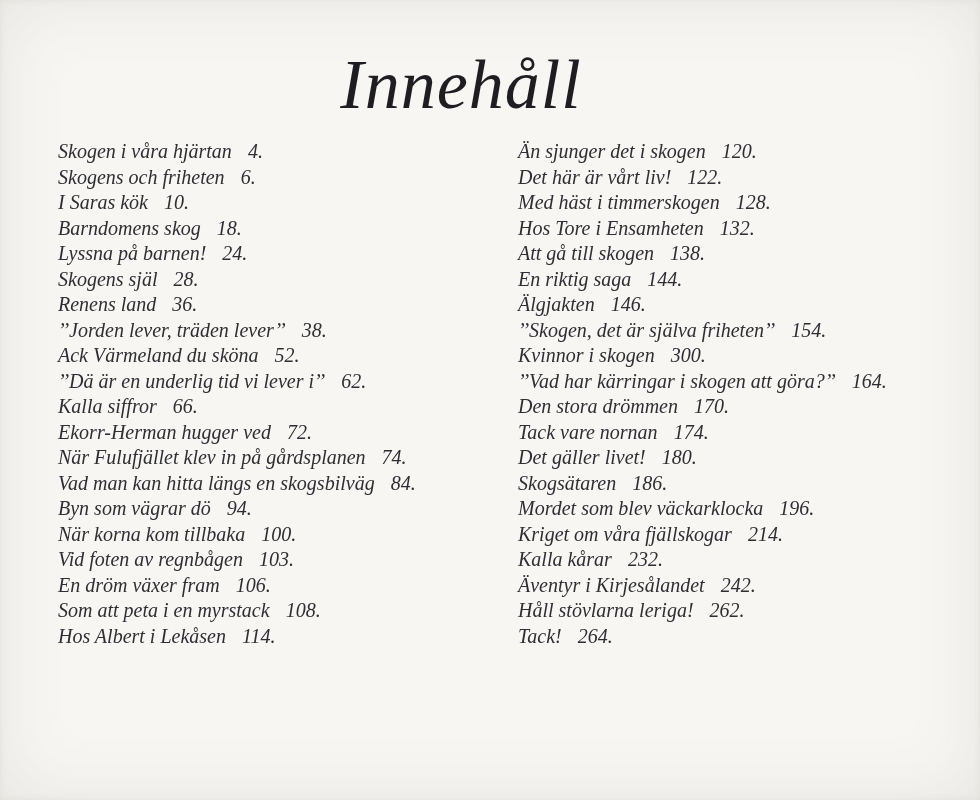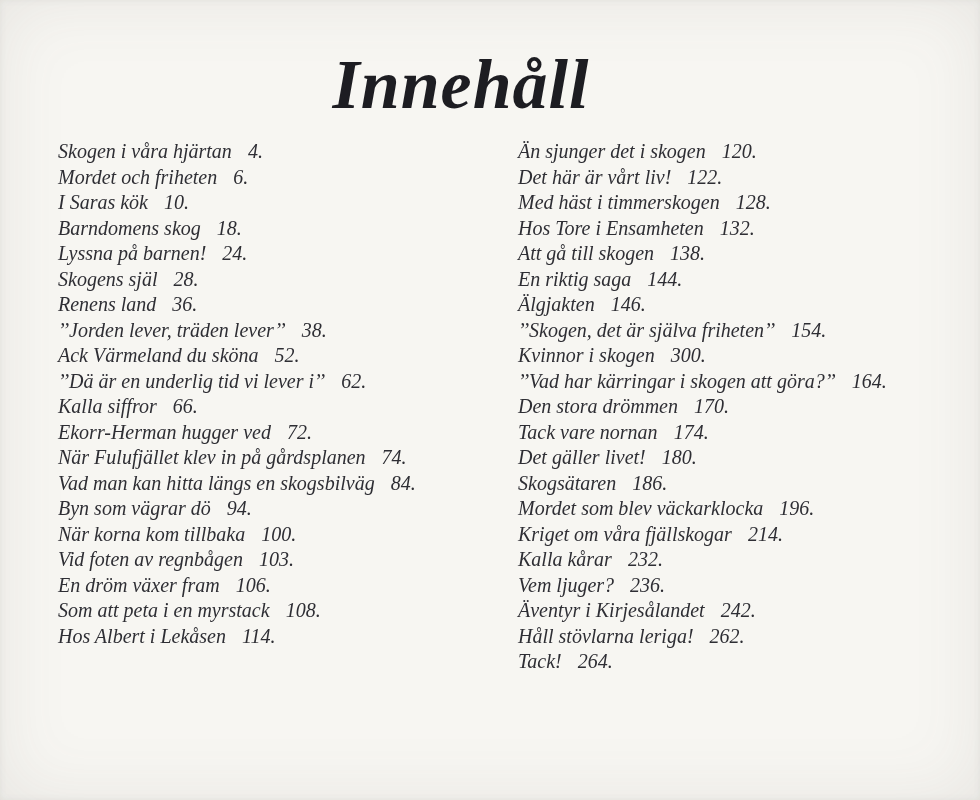--- a/index.html
+++ b/index.html
@@ -17,21 +17,21 @@
     width: 980px; height: 800px;
     background: var(--paper);
     box-shadow: inset 0 0 70px rgba(95, 92, 85, 0.10), inset 0 0 6px rgba(120,118,110,0.10);
     overflow: hidden;
   }
   .title {
     margin-top: 46px;
     text-align: center;
     padding-right: 58px;
     font-style: italic;
-    font-weight: bold;
+    font-weight: normal;
     font-size: 70px;
     letter-spacing: 1px;
     color: #1d1d22;
     line-height: 1.1;
   }
   .columns {
     display: flex;
     margin-top: 16px;
   }
   .col {
@@ -47,21 +47,21 @@
   .entry-page { margin-left: 16px; }
 </style>
 </head>
 <body>
 
 <div class="scan-page">
   <h1 class="title">Innehåll</h1>
   <div class="columns">
     <div class="col col-left">
         <div class="entry"><span class="entry-title">Skogen i våra hjärtan</span><span class="entry-page">4.</span></div>
-        <div class="entry"><span class="entry-title">Mordet och friheten</span><span class="entry-page">6.</span></div>
+        <div class="entry"><span class="entry-title">Skogens och friheten</span><span class="entry-page">6.</span></div>
         <div class="entry"><span class="entry-title">I Saras kök</span><span class="entry-page">10.</span></div>
         <div class="entry"><span class="entry-title">Barndomens skog</span><span class="entry-page">18.</span></div>
         <div class="entry"><span class="entry-title">Lyssna på barnen!</span><span class="entry-page">24.</span></div>
         <div class="entry"><span class="entry-title">Skogens själ</span><span class="entry-page">28.</span></div>
         <div class="entry"><span class="entry-title">Renens land</span><span class="entry-page">36.</span></div>
         <div class="entry"><span class="entry-title">’’Jorden lever, träden lever’’</span><span class="entry-page">38.</span></div>
         <div class="entry"><span class="entry-title">Ack Värmeland du sköna</span><span class="entry-page">52.</span></div>
         <div class="entry"><span class="entry-title">’’Dä är en underlig tid vi lever i’’</span><span class="entry-page">62.</span></div>
         <div class="entry"><span class="entry-title">Kalla siffror</span><span class="entry-page">66.</span></div>
         <div class="entry"><span class="entry-title">Ekorr-Herman hugger ved</span><span class="entry-page">72.</span></div>
@@ -85,19 +85,18 @@
         <div class="entry"><span class="entry-title">’’Skogen, det är själva friheten’’</span><span class="entry-page">154.</span></div>
         <div class="entry"><span class="entry-title">Kvinnor i skogen</span><span class="entry-page">300.</span></div>
         <div class="entry"><span class="entry-title">’’Vad har kärringar i skogen att göra?’’</span><span class="entry-page">164.</span></div>
         <div class="entry"><span class="entry-title">Den stora drömmen</span><span class="entry-page">170.</span></div>
         <div class="entry"><span class="entry-title">Tack vare nornan</span><span class="entry-page">174.</span></div>
         <div class="entry"><span class="entry-title">Det gäller livet!</span><span class="entry-page">180.</span></div>
         <div class="entry"><span class="entry-title">Skogsätaren</span><span class="entry-page">186.</span></div>
         <div class="entry"><span class="entry-title">Mordet som blev väckarklocka</span><span class="entry-page">196.</span></div>
         <div class="entry"><span class="entry-title">Kriget om våra fjällskogar</span><span class="entry-page">214.</span></div>
         <div class="entry"><span class="entry-title">Kalla kårar</span><span class="entry-page">232.</span></div>
-        <div class="entry"><span class="entry-title">Vem ljuger?</span><span class="entry-page">236.</span></div>
         <div class="entry"><span class="entry-title">Äventyr i Kirjesålandet</span><span class="entry-page">242.</span></div>
         <div class="entry"><span class="entry-title">Håll stövlarna leriga!</span><span class="entry-page">262.</span></div>
         <div class="entry"><span class="entry-title">Tack!</span><span class="entry-page">264.</span></div>
       </div>
   </div>
 </div>
 
 </body></html>

